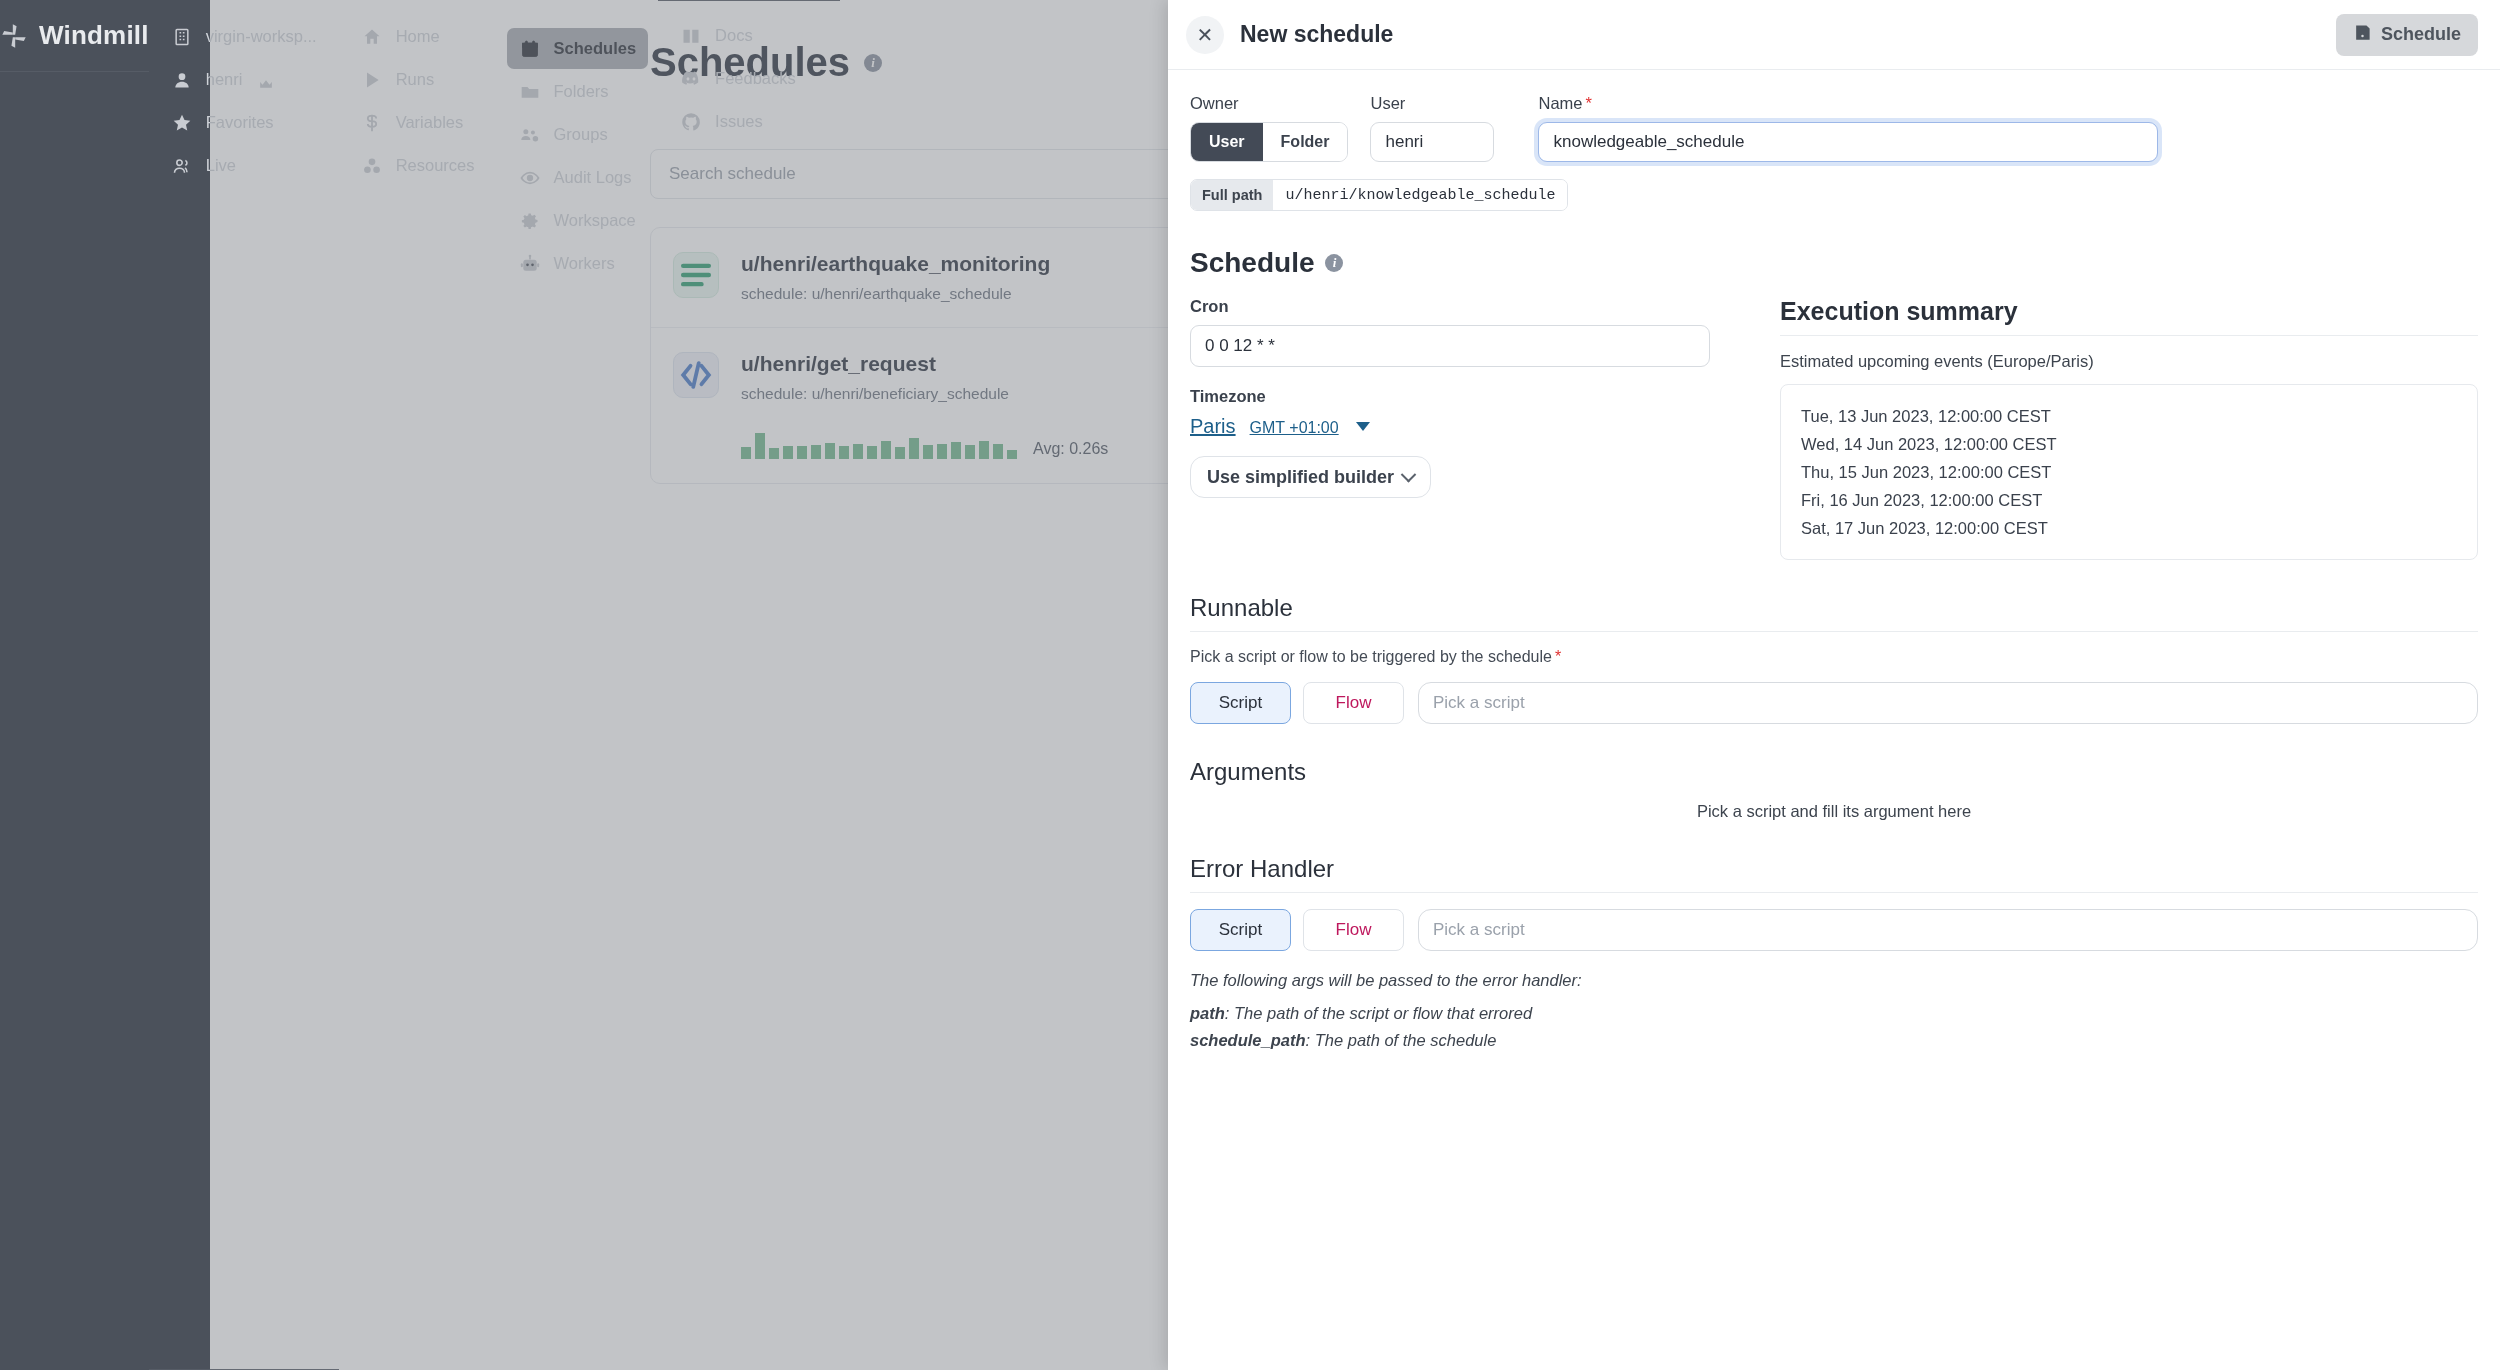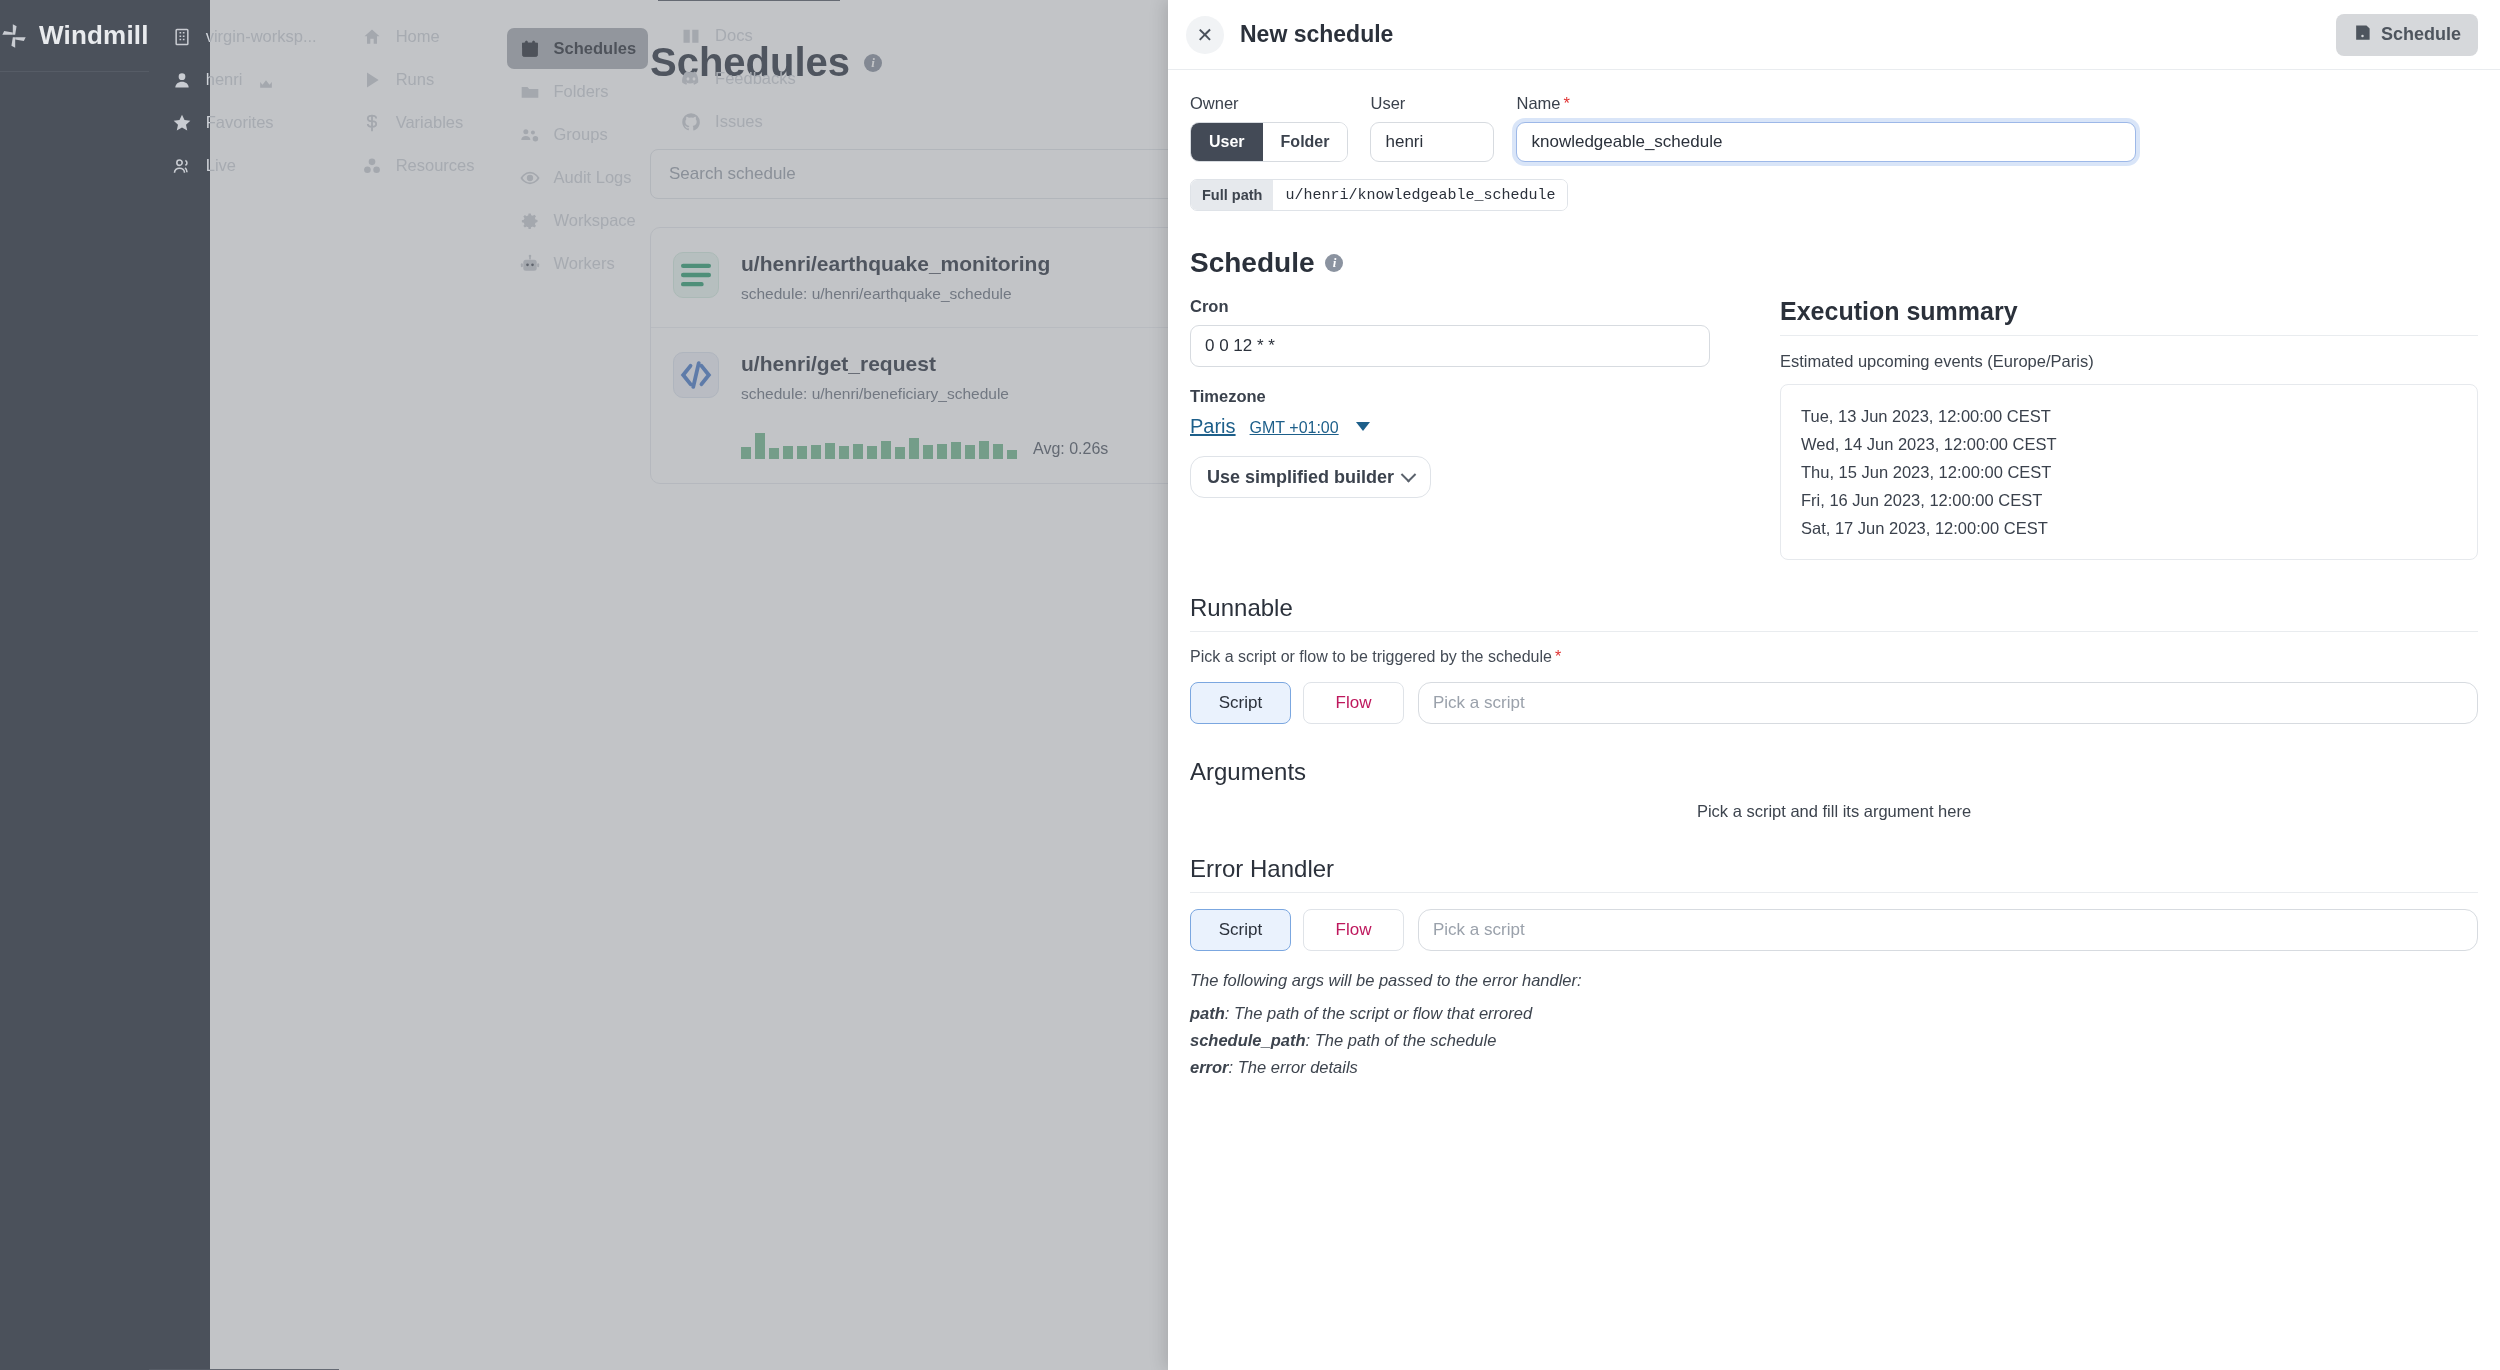--- a/index.html
+++ b/index.html
@@ -119,21 +119,21 @@
   }
   .toggle button.on { background: #434a56; color: #ffffff; }
 
   .txt-input {
     height: 40px; border: 1px solid #d7dbe0; border-radius: 9px;
     padding: 0 14px; font-size: 17px; color: #2b313b; background: #fff;
     font-family: "Liberation Sans", sans-serif; outline: none;
   }
   .txt-input::placeholder { color: #9aa1ab; }
   .input-user { width: 124px; }
-  .name-wrap { flex: 1 1 auto; max-width: 620px; }
+  .name-wrap { flex: 1 1 auto; max-width: 620px; margin-left: 22px; }
   .input-name {
     width: 100%; border-color: #9db8e8;
     box-shadow: 0 0 0 4px rgba(147,180,236,0.35);
   }
 
   .fullpath { display: flex; margin-top: 17px; height: 32px; width: max-content;
     border: 1px solid #dfe3e8; border-radius: 7px; overflow: hidden; }
   .fullpath .k { background: #e6e9ed; color: #3d444e; font-size: 14.5px; font-weight: bold;
     display: flex; align-items: center; padding: 0 11px; }
   .fullpath .v { background: #fff; color: #2b313b; font-size: 15px; display: flex; align-items: center;
@@ -560,20 +560,17 @@
         <input class="txt-input pick-input" placeholder="Pick a script" style="">
       </div>
       <div class="err-note">The following args will be passed to the error handler:</div>
       <div class="err-list">
         <div>
           <b>path</b><span>: The path of the script or flow that errored</span>
         </div>
         <div>
           <b>schedule_path</b><span>: The path of the schedule</span>
         </div>
-        <div>
-          <b>error</b><span>: The error details</span>
-        </div>
       </div>
 
     </div>
   </section>
 </div>
 
 </body></html>

